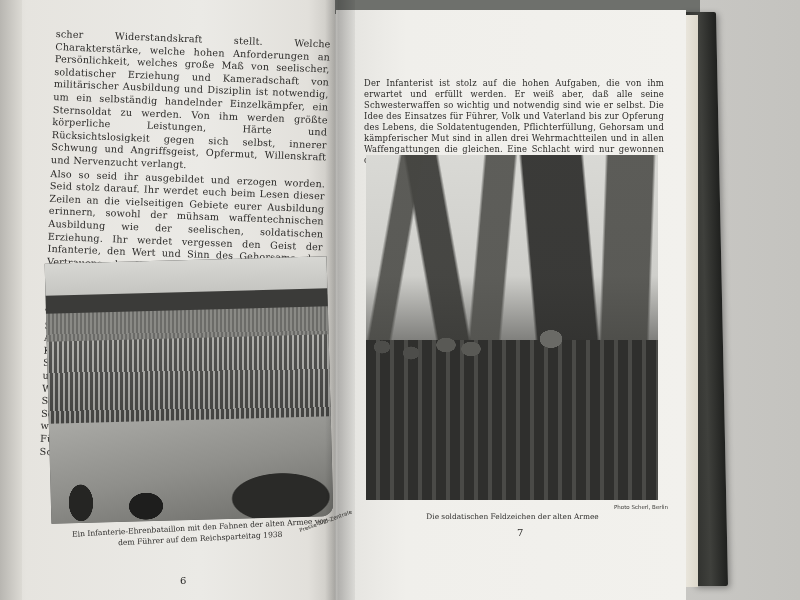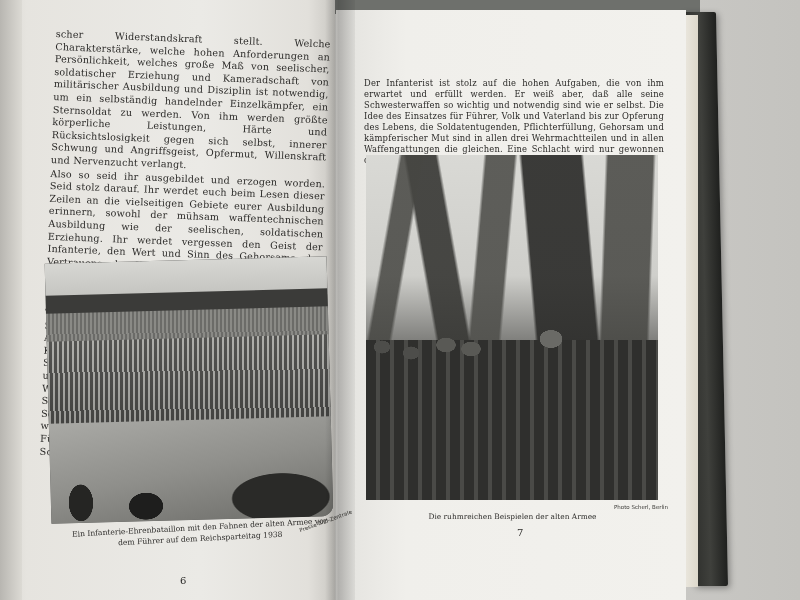--- a/index.html
+++ b/index.html
@@ -191,14 +191,14 @@
 <div class="text-block right-text">
   <p>Der Infanterist ist stolz auf die hohen Aufgaben, die von ihm erwartet und erfüllt werden. Er weiß aber, daß alle seine Schwesterwaffen so wichtig und notwendig sind wie er selbst. Die Idee des Einsatzes für Führer, Volk und Vaterland bis zur Opferung des Lebens, die Soldatentugenden, Pflichterfüllung, Gehorsam und kämpferischer Mut sind in allen drei Wehrmachtteilen und in allen Waffengattungen die gleichen. Eine Schlacht wird nur gewonnen durch die soldatische Idee und den restlosen Einsatz aller.</p>
 </div>
 
 <div class="photo photo-right">
   <div class="flags"></div>
   <div class="soldiers"></div>
   <div class="helmets"></div>
 </div>
 <div class="credit credit-right">Photo Scherl, Berlin</div>
-<div class="caption caption-right">Die ruhmreichen Beispielen der alten Armee</div>
+<div class="caption caption-right">Die soldatischen Feldzeichen der alten Armee</div>
 <div class="page-num page-num-right">7</div>
 
 </body></html>

